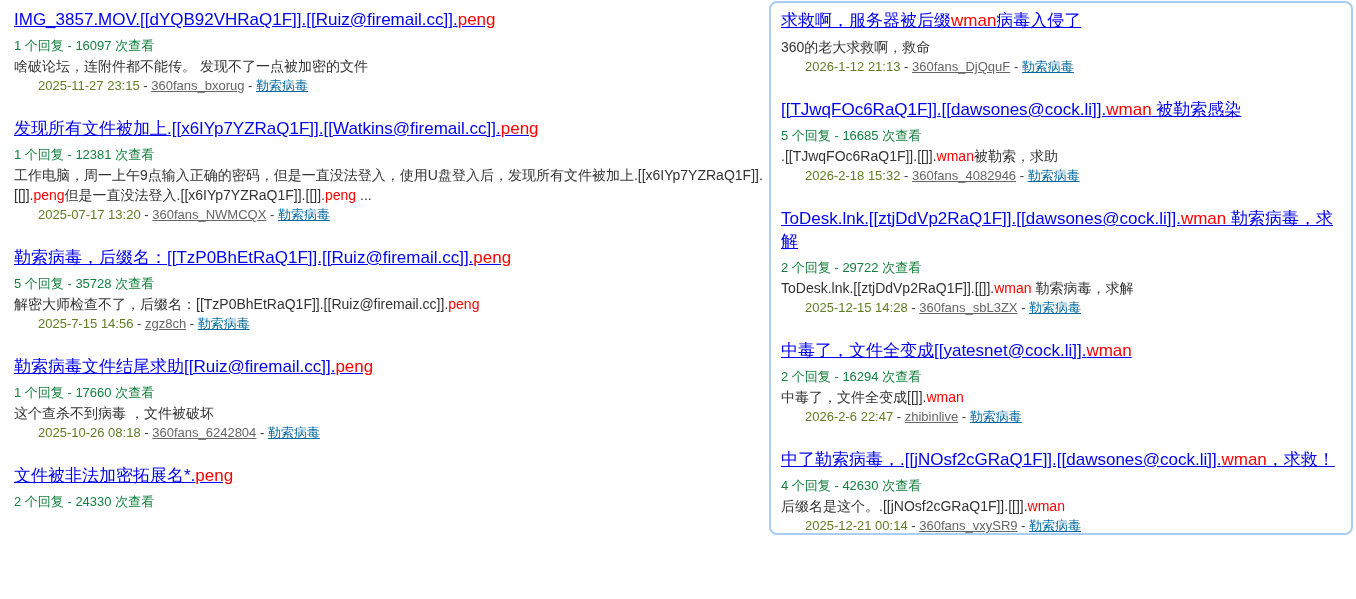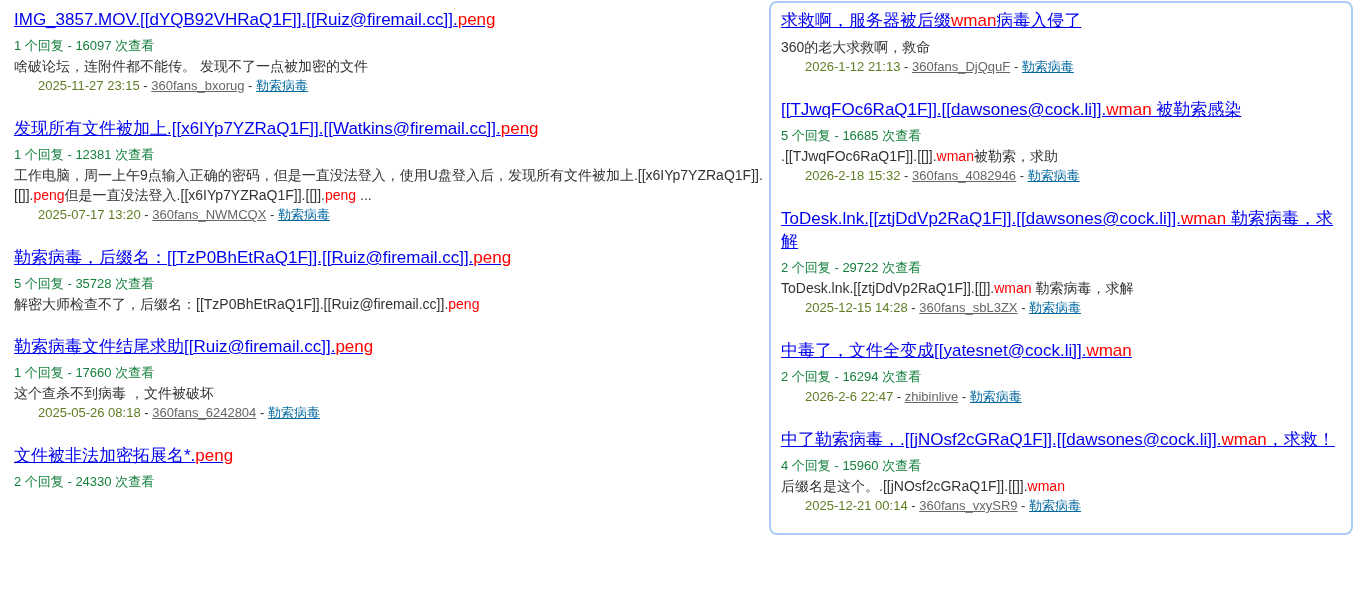--- a/index.html
+++ b/index.html
@@ -91,28 +91,31 @@
     <div class="result-snippet"><span>工作电脑，周一上午9点输入正确的密码，但是一直没法登入，使用U盘登入后，发现所有文件被加上.[[x6IYp7YZRaQ1F]].[[]].</span><span class="hl">peng</span><span>但是一直没法登入.[[x6IYp7YZRaQ1F]].[[]].</span><span class="hl">peng</span><span> ...</span></div>
     <div class="result-footer">
       <span class="date">2025-07-17 13:20</span><span class="sep"> - </span><a class="author">360fans_NWMCQX</a><span class="sep"> - </span><a class="category">勒索病毒</a>
     </div>
   </div>
 
   <div class="result">
     <a class="result-title"><span>勒索病毒，后缀名：[[TzP0BhEtRaQ1F]].[[Ruiz@firemail.cc]].</span><span class="hl">peng</span></a>
     <div class="result-stats">5 个回复 - 35728 次查看</div>
     <div class="result-snippet"><span>解密大师检查不了，后缀名：[[TzP0BhEtRaQ1F]].[[Ruiz@firemail.cc]].</span><span class="hl">peng</span></div>
+    <div class="result-footer">
+      <span class="date">2025-7-15 14:56</span><span class="sep"> - </span><a class="author">zgz8ch</a><span class="sep"> - </span><a class="category">勒索病毒</a>
+    </div>
   </div>
 
   <div class="result">
     <a class="result-title"><span>勒索病毒文件结尾求助[[Ruiz@firemail.cc]].</span><span class="hl">peng</span></a>
     <div class="result-stats">1 个回复 - 17660 次查看</div>
     <div class="result-snippet"><span>这个查杀不到病毒 ，文件被破坏</span></div>
     <div class="result-footer">
-      <span class="date">2025-05-26 08:18</span><span class="sep"> - </span><a class="author">360fans_6242804</a><span class="sep"> - </span><a class="category">勒索病毒</a>
+      <span class="date">2025-10-26 08:18</span><span class="sep"> - </span><a class="author">360fans_6242804</a><span class="sep"> - </span><a class="category">勒索病毒</a>
     </div>
   </div>
 
 
   <div class="result">
     <a class="result-title"><span>文件被非法加密拓展名*.</span><span class="hl">peng</span></a>
     <div class="result-stats">2 个回复 - 24330 次查看</div>
 
   </div>
 </div>
@@ -139,28 +142,29 @@
     <div class="result-stats">2 个回复 - 29722 次查看</div>
     <div class="result-snippet"><span>ToDesk.lnk.[[ztjDdVp2RaQ1F]].[[]].</span><span class="hl">wman</span><span> 勒索病毒，求解</span></div>
     <div class="result-footer">
       <span class="date">2025-12-15 14:28</span><span class="sep"> - </span><a class="author">360fans_sbL3ZX</a><span class="sep"> - </span><a class="category">勒索病毒</a>
     </div>
   </div>
 
   <div class="result">
     <a class="result-title"><span>中毒了，文件全变成[[yatesnet@cock.li]].</span><span class="hl">wman</span></a>
     <div class="result-stats">2 个回复 - 16294 次查看</div>
+    <div class="result-snippet"><span>中毒了，文件全变成[[]].</span><span class="hl">wman</span></div>
     <div class="result-footer">
       <span class="date">2026-2-6 22:47</span><span class="sep"> - </span><a class="author">zhibinlive</a><span class="sep"> - </span><a class="category">勒索病毒</a>
     </div>
   </div>
 
   <div class="result">
     <a class="result-title"><span>中了勒索病毒，.[[jNOsf2cGRaQ1F]].[[dawsones@cock.li]].</span><span class="hl">wman</span><span>，求救！</span></a>
-    <div class="result-stats">4 个回复 - 15960 次查看</div>
+    <div class="result-stats">4 个回复 - 42630 次查看</div>
     <div class="result-snippet"><span>后缀名是这个。.[[jNOsf2cGRaQ1F]].[[]].</span><span class="hl">wman</span></div>
     <div class="result-footer">
       <span class="date">2025-12-21 00:14</span><span class="sep"> - </span><a class="author">360fans_vxySR9</a><span class="sep"> - </span><a class="category">勒索病毒</a>
     </div>
   </div>
 
 </div>
 </div>
 
 </body></html>

